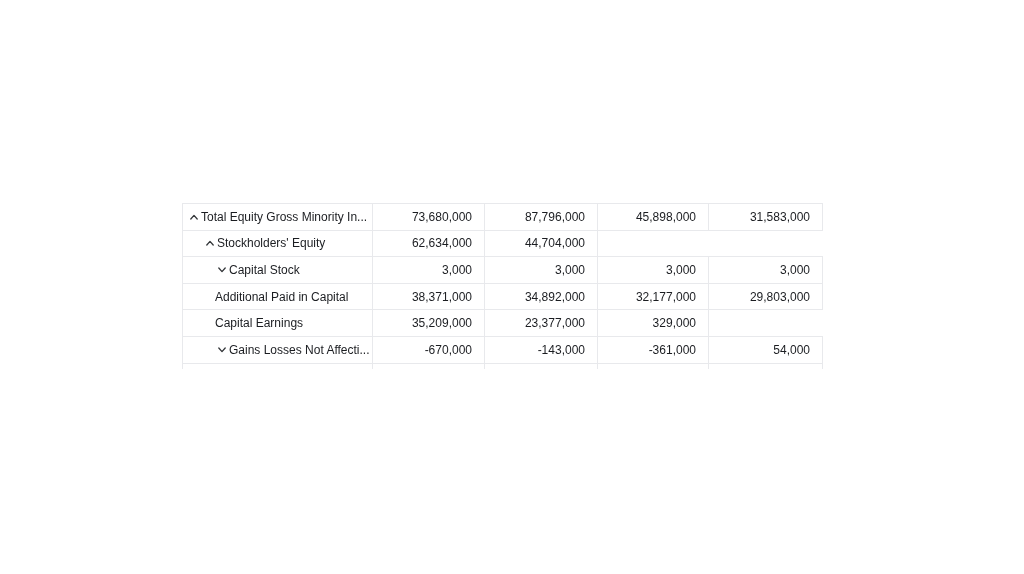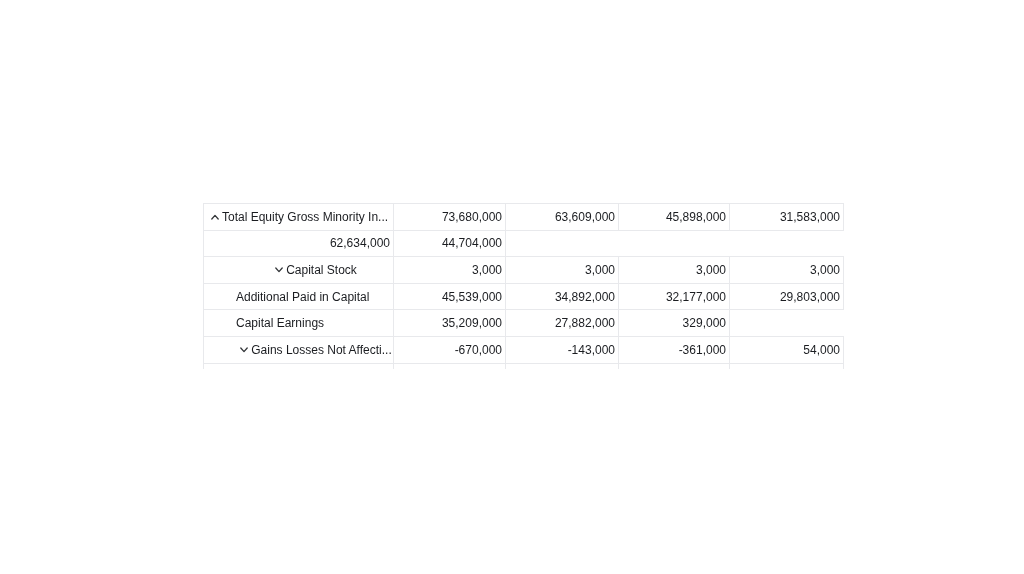--- a/index.html
+++ b/index.html
@@ -11,21 +11,21 @@
     overflow: hidden;
   }
   .page {
     position: relative;
     width: 1024px;
     height: 574px;
     background: #ffffff;
   }
   .equity-table {
     position: absolute;
-    left: 203px;
+    left: 182px;
     top: 203px;
     width: 641px;
     border-top: 1px solid #e8e9ec;
     border-left: 1px solid #e8e9ec;
     background: #ffffff;
   }
   .row {
     display: grid;
     grid-template-columns: 190px 112px 113px 111px 114px;
     height: 26.6px;
@@ -34,24 +34,24 @@
   .cell {
     border-right: 1px solid #e8e9ec;
     display: flex;
     align-items: center;
     font-size: 12px;
     color: #1b1d21;
     overflow: hidden;
     white-space: nowrap;
   }
   .label-cell { justify-content: flex-start; }
-  .value-cell { justify-content: flex-end; padding-right: 3px; }
+  .value-cell { justify-content: flex-end; padding-right: 12px; }
   .indent-0 { padding-left: 7px; }
   .indent-1 { padding-left: 23px; }
-  .indent-2.has-chevron { padding-left: 35px; justify-content: center; }
+  .indent-2.has-chevron { padding-left: 35px; }
   .indent-2.no-chevron { padding-left: 32px; }
   .chevron {
     display: inline-flex;
     align-items: center;
     justify-content: center;
     width: 8px;
     height: 8px;
     margin-right: 3px;
     flex: 0 0 auto;
     cursor: pointer;
@@ -85,26 +85,34 @@
     <div class="row">
       <div class="cell label-cell indent-0 has-chevron">
         <span class="chevron up">
           <svg viewBox="0 0 10 7" aria-hidden="true">
                 <polyline points="1,6 5,1.5 9,6"></polyline>
               </svg>
         </span>
         <span class="label-text">Total Equity Gross Minority In...</span>
       </div>
       <div class="cell value-cell">73,680,000</div>
-      <div class="cell value-cell">63,609,000</div>
+      <div class="cell value-cell">87,796,000</div>
       <div class="cell value-cell">45,898,000</div>
       <div class="cell value-cell">31,583,000</div>
     </div>
 
     <div class="row">
+      <div class="cell label-cell indent-1 has-chevron">
+        <span class="chevron up">
+          <svg viewBox="0 0 10 7" aria-hidden="true">
+                <polyline points="1,6 5,1.5 9,6"></polyline>
+              </svg>
+        </span>
+        <span class="label-text">Stockholders' Equity</span>
+      </div>
       <div class="cell value-cell">62,634,000</div>
       <div class="cell value-cell">44,704,000</div>
     </div>
 
     <div class="row">
       <div class="cell label-cell indent-2 has-chevron">
         <span class="chevron down">
           <svg viewBox="0 0 10 7" aria-hidden="true">
                 <polyline points="1,6 5,1.5 9,6"></polyline>
               </svg>
@@ -115,33 +123,33 @@
       <div class="cell value-cell">3,000</div>
       <div class="cell value-cell">3,000</div>
       <div class="cell value-cell">3,000</div>
     </div>
 
     <div class="row">
       <div class="cell label-cell indent-2 no-chevron">
 
         <span class="label-text">Additional Paid in Capital</span>
       </div>
-      <div class="cell value-cell">45,539,000</div>
+      <div class="cell value-cell">38,371,000</div>
       <div class="cell value-cell">34,892,000</div>
       <div class="cell value-cell">32,177,000</div>
       <div class="cell value-cell">29,803,000</div>
     </div>
 
     <div class="row">
       <div class="cell label-cell indent-2 no-chevron">
 
         <span class="label-text">Capital Earnings</span>
       </div>
       <div class="cell value-cell">35,209,000</div>
-      <div class="cell value-cell">27,882,000</div>
+      <div class="cell value-cell">23,377,000</div>
       <div class="cell value-cell">329,000</div>
     </div>
 
     <div class="row">
       <div class="cell label-cell indent-2 has-chevron">
         <span class="chevron down">
           <svg viewBox="0 0 10 7" aria-hidden="true">
                 <polyline points="1,6 5,1.5 9,6"></polyline>
               </svg>
         </span>

